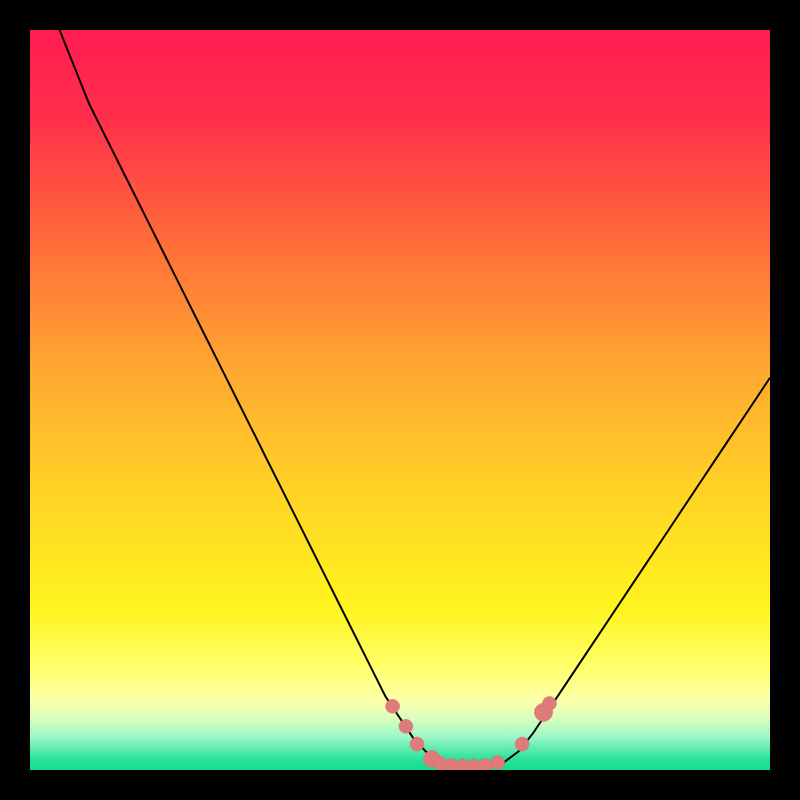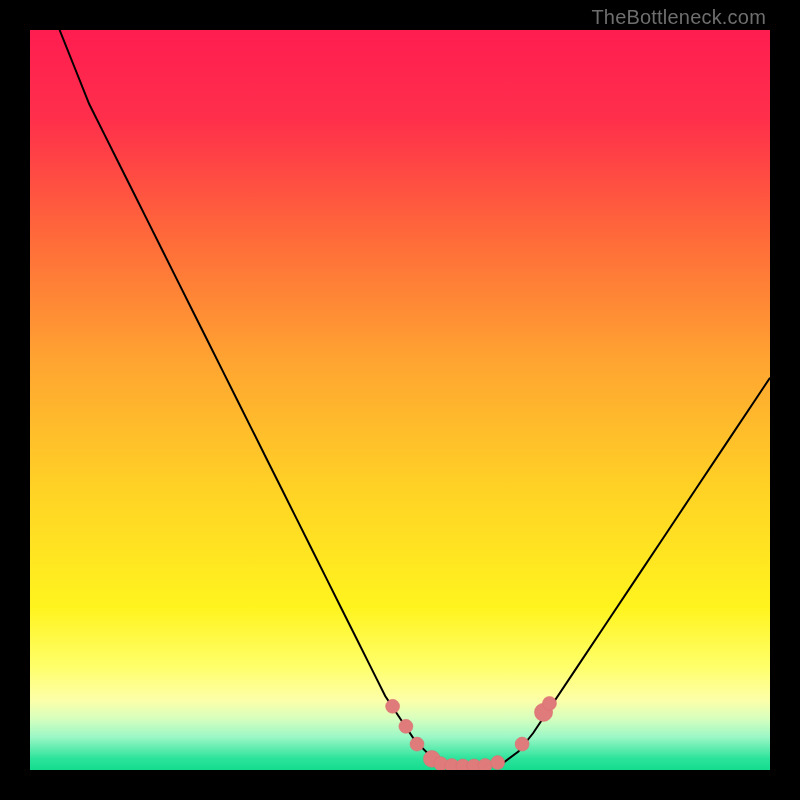--- a/index.html
+++ b/index.html
@@ -91,14 +91,13 @@
           <circle cx="444.00" cy="735.93" r="7.0" fill="#e07b7b" stroke="#d86f6f" stroke-width="0.5"></circle>
           <circle cx="455.10" cy="735.56" r="7.0" fill="#e07b7b" stroke="#d86f6f" stroke-width="0.5"></circle>
           <circle cx="467.68" cy="732.60" r="7.0" fill="#e07b7b" stroke="#d86f6f" stroke-width="0.5"></circle>
           <circle cx="492.10" cy="714.10" r="7.0" fill="#e07b7b" stroke="#d86f6f" stroke-width="0.5"></circle>
           <circle cx="513.56" cy="682.28" r="9.1" fill="#e07b7b" stroke="#d86f6f" stroke-width="0.5"></circle>
           <circle cx="519.48" cy="673.40" r="7.0" fill="#e07b7b" stroke="#d86f6f" stroke-width="0.5"></circle>
         </g>
     </svg>
   </div>
 
-  <div class="watermark">TheBottleneck.com</div>
 </div>
 
 </body></html>

